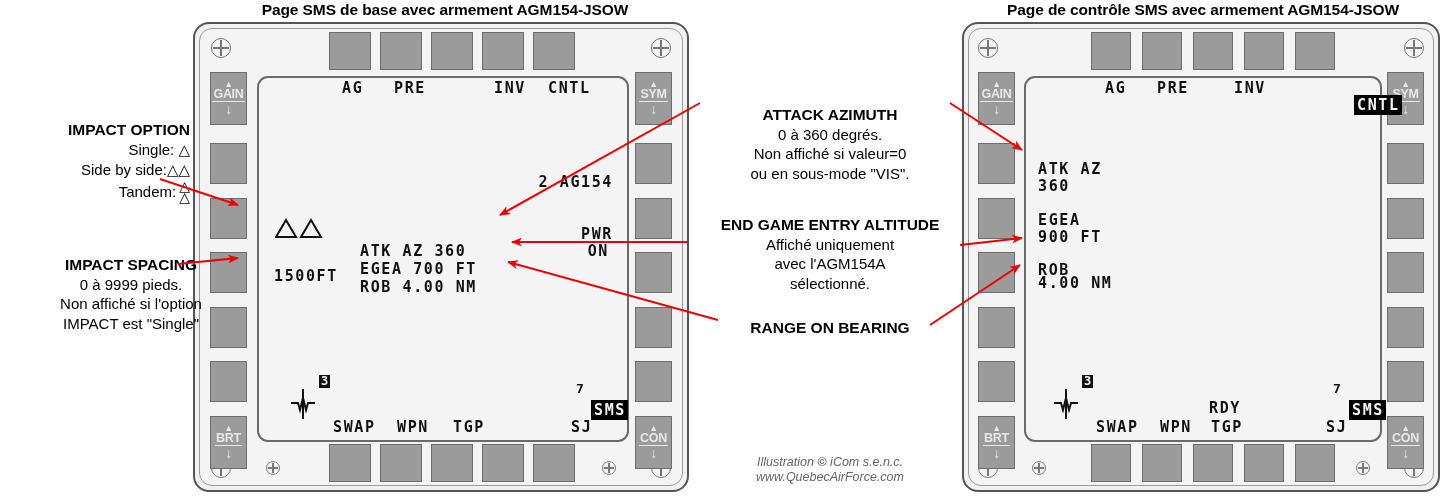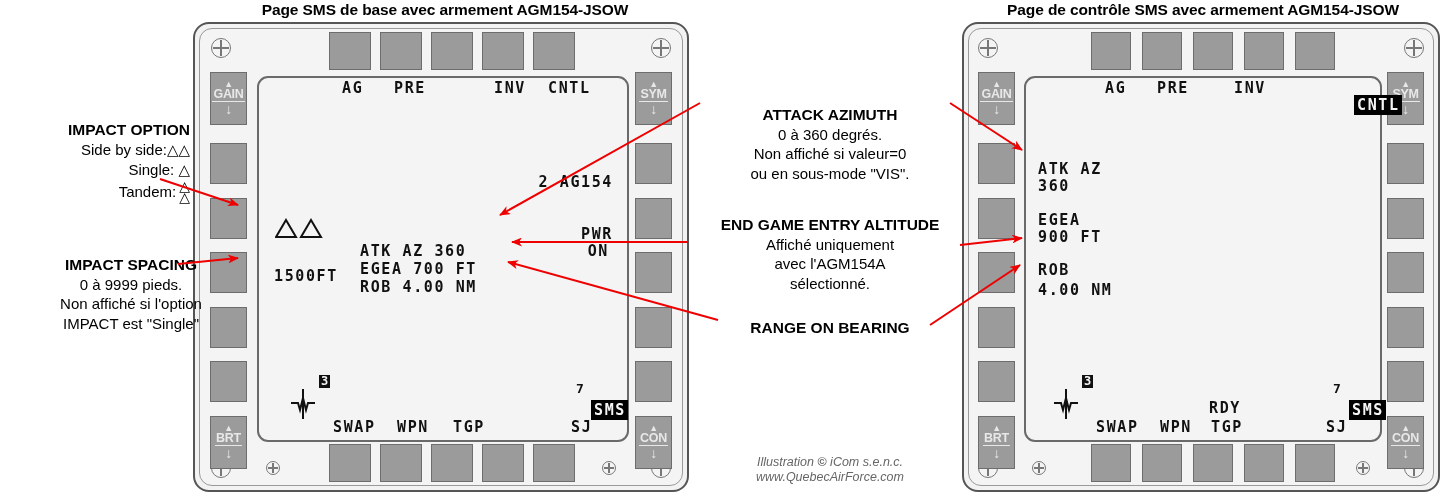--- a/index.html
+++ b/index.html
@@ -320,21 +320,21 @@
         <span class="inv">CNTL</span>
       </div>
 
       <div class="sx" style="left:12px;top:83px;">ATK AZ</div>
       <div class="sx" style="left:12px;top:100px;">360</div>
 
       <div class="sx" style="left:12px;top:134px;">EGEA</div>
       <div class="sx" style="left:12px;top:151px;">900 FT</div>
 
       <div class="sx" style="left:12px;top:184px;">ROB</div>
-      <div class="sx" style="left:12px;top:204px;">4.00 NM</div>
+      <div class="sx" style="left:12px;top:197px;">4.00 NM</div>
 
       <div class="acft" style="left:26px;top:308px;">
         <svg width="42" height="36" viewBox="0 0 42 36">
           <path d="M14 3 L14 33" stroke="#111" stroke-width="2" fill="none"></path>
           <path d="M2 17 L9 17 L11 24 L14 12 L17 24 L19 17 L26 17" stroke="#111" stroke-width="2" fill="none"></path>
         </svg>
       </div>
       <div class="badge3" style="left:56px;top:297px;">3</div>
       <div class="sx small" style="right:38px;top:302px;">7</div>
 
@@ -346,25 +346,25 @@
       <div class="sx" style="left:238px;bottom:4px;">
         <span class="inv">SMS</span>
       </div>
       <div class="sx" style="left:300px;bottom:4px;">SJ</div>
     </div>
   </div>
 
   <div class="ann ann-left" style="left:4px;top:120px;width:186px;">
     <span class="hd">IMPACT OPTION</span>
     <span class="bd">
-      <span>Side by side:</span><span class="sym-inline">△△</span>
+      <span>Single:</span>
+      <span class="sym-inline">△</span>
     </span>
     <span class="bd">
-      <span>Single:</span>
-      <span class="sym-inline">△</span>
+      <span>Side by side:</span><span class="sym-inline">△△</span>
     </span>
     <span class="bd" style="line-height:14px;display:flex;justify-content:flex-end;align-items:center;gap:3px;">
       <span>Tandem:</span>
         <span class="sym-inline" style="display:inline-flex;flex-direction:column;line-height:11px;font-size:14px;">
           <span>△</span>
           <span>△</span>
         </span>
     </span>
   </div>
 

